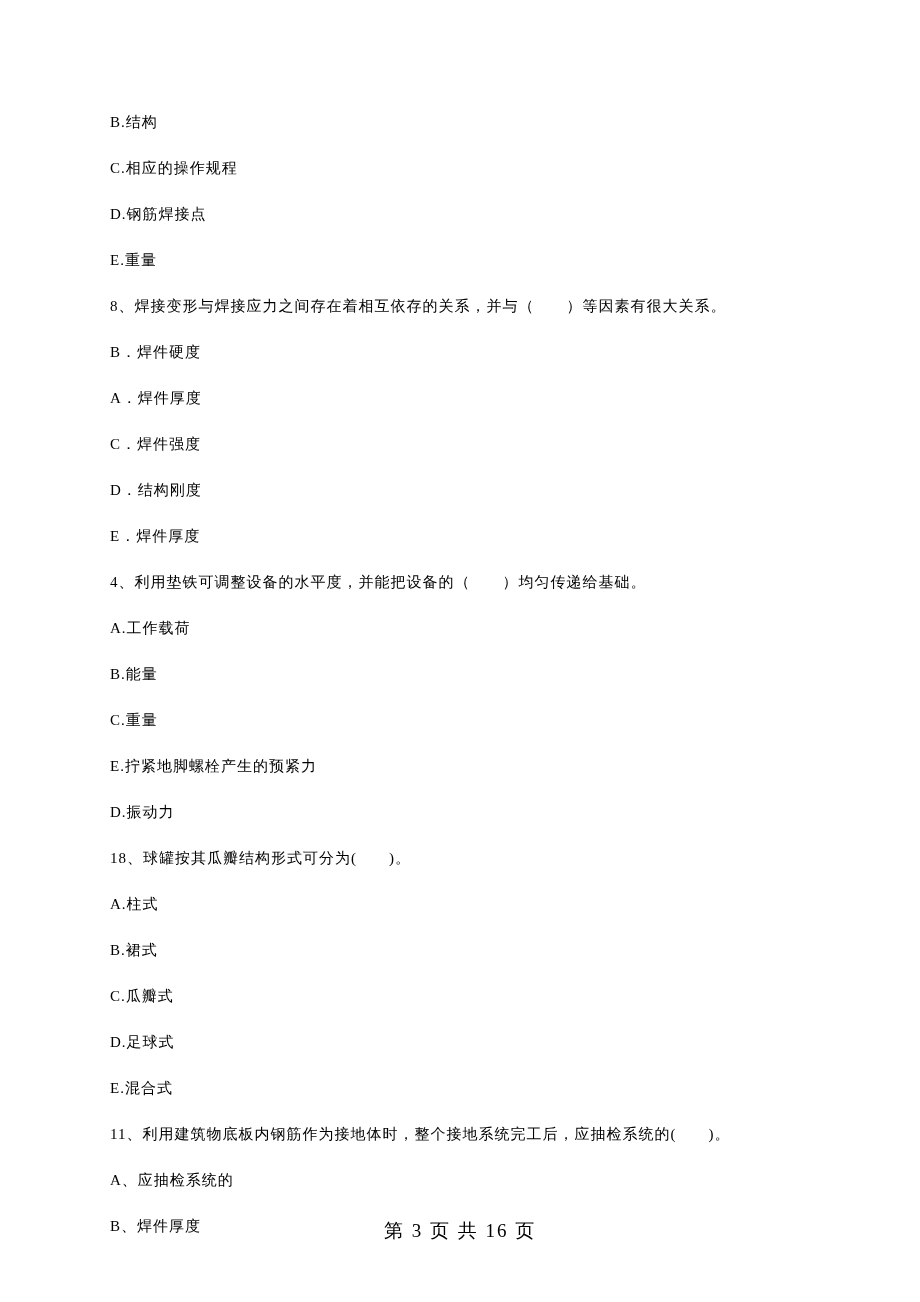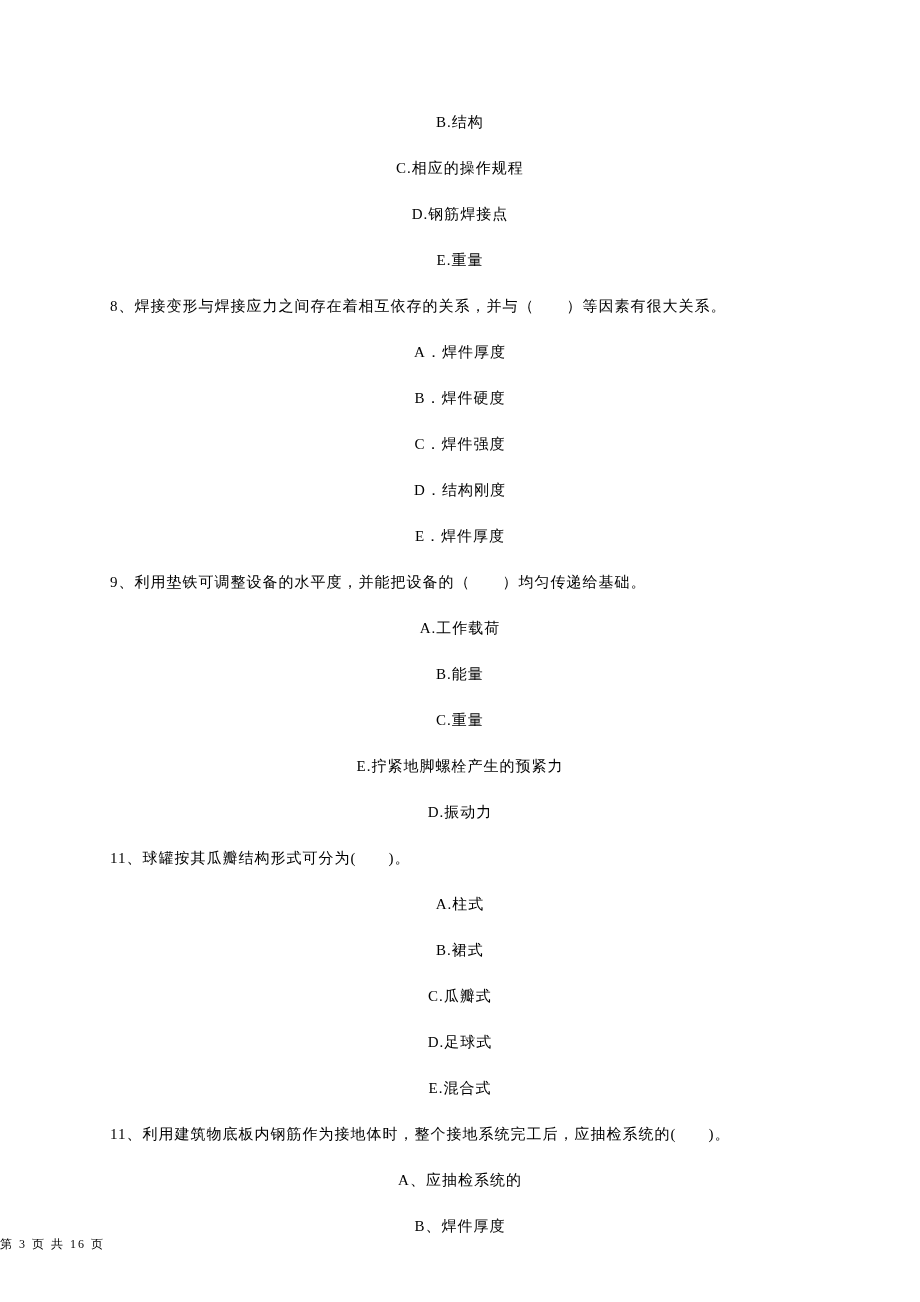--- a/index.html
+++ b/index.html
@@ -16,60 +16,60 @@
       color: #000000;
       position: relative;
       line-height: 1.6;
     }
     .page-content {
       padding: 110px 110px 0 110px;
     }
     .option {
       margin-bottom: 22px;
       letter-spacing: 1px;
-      text-align: center;
     }
     .question {
       margin-bottom: 22px;
       margin-top: 8px;
       letter-spacing: 1px;
     }
     .footer {
       position: absolute;
-      bottom: 48px;
+      bottom: 56px;
       left: 0;
       right: 0;
-      font-size: 12px;
+      text-align: center;
+      font-size: 19px;
       letter-spacing: 2px;
     }
   </style>
 </head>
 <body>
 
 <div class="page-content">
   <div class="option">B.结构</div>
   <div class="option">C.相应的操作规程</div>
   <div class="option">D.钢筋焊接点</div>
   <div class="option">E.重量</div>
 
   <div class="question">8、焊接变形与焊接应力之间存在着相互依存的关系，并与（　　）等因素有很大关系。</div>
+  <div class="option">B．焊件硬度</div>
   <div class="option">A．焊件厚度</div>
-  <div class="option">B．焊件硬度</div>
   <div class="option">C．焊件强度</div>
   <div class="option">D．结构刚度</div>
   <div class="option">E．焊件厚度</div>
 
-  <div class="question">9、利用垫铁可调整设备的水平度，并能把设备的（　　）均匀传递给基础。</div>
+  <div class="question">4、利用垫铁可调整设备的水平度，并能把设备的（　　）均匀传递给基础。</div>
   <div class="option">A.工作载荷</div>
   <div class="option">B.能量</div>
   <div class="option">C.重量</div>
   <div class="option">E.拧紧地脚螺栓产生的预紧力</div>
   <div class="option">D.振动力</div>
 
-  <div class="question">11、球罐按其瓜瓣结构形式可分为(　　)。</div>
+  <div class="question">18、球罐按其瓜瓣结构形式可分为(　　)。</div>
   <div class="option">A.柱式</div>
   <div class="option">B.裙式</div>
   <div class="option">C.瓜瓣式</div>
   <div class="option">D.足球式</div>
   <div class="option">E.混合式</div>
 
   <div class="question">11、利用建筑物底板内钢筋作为接地体时，整个接地系统完工后，应抽检系统的(　　)。</div>
   <div class="option">A、应抽检系统的</div>
   <div class="option">B、焊件厚度</div>
 </div>

